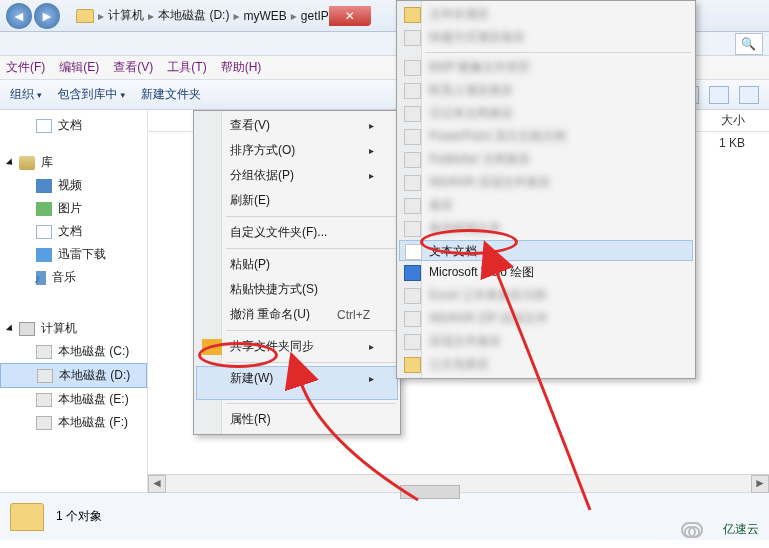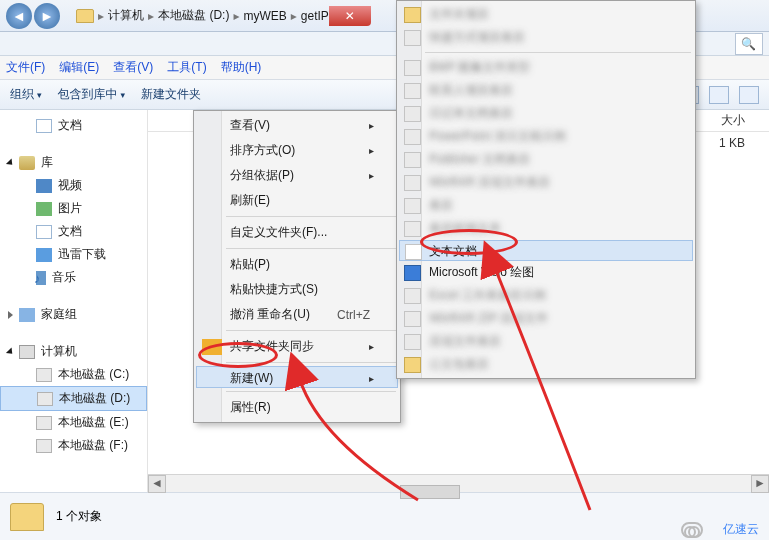--- a/index.html
+++ b/index.html
@@ -12,21 +12,21 @@
 .addr { margin-left:16px; display:flex; align-items:center; gap:4px; color:#1a1a1a; }
 .sep { color:#777; }
 .addr .folder-icon { width:18px; height:14px; background:#f4d47c; border:1px solid #c8a952; border-radius:2px 2px 0 0; }
 .searchbox { margin-left:auto; margin-right:6px; width:28px; height:22px; border:1px solid #b6c4d6; background:#fff; display:flex; align-items:center; justify-content:center; color:#6b8db5; }
 .winbtns { display:flex; }
 .winbtn { width:42px; height:20px; display:flex; align-items:center; justify-content:center; color:#333; }
 .winbtn.close { background:linear-gradient(#e98a8a,#c83a2f); color:#fff; border-radius:0 0 4px 0; }
 
 
 .menubar { height:24px; background:#f6f6f6; display:flex; align-items:center; padding:0 6px; gap:14px; border-bottom:1px solid #d7dde5; }
-.menubar span { color:#1d4ed8; }
+.menubar span { color:#701a75; }
 
 
 .toolbar { height:30px; background:linear-gradient(#f7fafd,#e7eef7); display:flex; align-items:center; padding:0 10px; gap:16px; border-bottom:1px solid #cdd7e2; color:#1a3f6e; }
 .tool-item { display:flex; align-items:center; gap:3px; }
 .drop-arrow { font-size:9px; color:#1a3f6e; }
 .tool-right { margin-left:auto; display:flex; align-items:center; gap:10px; }
 .tool-icon { width:20px; height:18px; border:1px solid #9db6d4; background:#e8f0fb; display:inline-block; }
 
 
 .main { display:flex; height:382px; }
@@ -56,21 +56,21 @@
 .col-header { height:22px; border-bottom:1px solid #e3e3e3; display:flex; align-items:center; padding-right:6px; }
 .col-label { margin-left:auto; padding:0 18px; color:#333; }
 .row { text-align:right; padding:4px 24px; color:#333; }
 
 
 .ctx1 { position:absolute; left:193px; top:110px; width:208px; background:#f4f4f4; border:1px solid #a0a0a0; box-shadow:3px 3px 6px rgba(0,0,0,.25); padding:2px; }
 .ctx1 .mi { padding:4px 24px 4px 34px; display:flex; align-items:center; position:relative; color:#1a1a1a; }
 .ctx1 .divider { height:1px; background:#d4d4d4; margin:3px 2px 3px 30px; }
 .ctx1 .iconcol { position:absolute; left:6px; width:20px; height:16px; }
 .sub-arrow { margin-left:auto; color:#333; font-size:10px; }
-.mi.sel { background:#d7e6f7; border:1px solid #a3c3e8; padding:3px 23px 0 33px; }
+.mi.sel { background:#d7e6f7; border:1px solid #a3c3e8; padding:3px 23px 12px 33px; }
 .kbd { position:absolute; right:28px; color:#555; }
 .ctx1 .leftbar { position:absolute; left:0; top:0; bottom:0; width:28px; background:#ecedef; border-right:1px solid #dcdcdc; }
 
 
 .ctx2 { position:absolute; left:396px; top:0; width:300px; background:#f4f4f4; border:1px solid #a0a0a0; box-shadow:3px 3px 6px rgba(0,0,0,.25); padding:2px; }
 .ctx2 .mi2 { padding:3px 6px 3px 30px; display:flex; align-items:center; gap:6px; position:relative; color:#1a1a1a; }
 .ctx2 .mi2.sel { background:#d7e6f7; border:1px solid #a3c3e8; padding:2px 5px 0 29px; }
 .ctx2 .ic { position:absolute; left:5px; width:17px; height:16px; background:#eaeaea; border:1px solid #c4c4c4; }
 .ctx2 .ic.folder { background:#f4d47c; border-color:#c8a952; }
 .ctx2 .ic.txt { background:#fff; }
@@ -89,21 +89,21 @@
 .hscroll { height:18px; border-top:1px solid #d4d4d4; background:#f1f1f1; display:flex; align-items:center; }
 .hscroll .btn { width:18px; height:18px; background:#e6e6e6; border:1px solid #c0c0c0; text-align:center; color:#666; }
 .hscroll .track { flex:1; position:relative; }
 .hscroll .thumb { position:absolute; left:40%; width:60px; height:14px; top:1px; background:#d9d9d9; border:1px solid #b8b8b8; }
 
 
 .status { height:48px; background:#f3f6fa; border-top:1px solid #d4dce6; display:flex; align-items:center; padding:0 10px; gap:12px; }
 .status .folder-big { width:34px; height:28px; background:#f4d47c; border:1px solid #c8a952; border-radius:3px 3px 0 0; }
 
 
-.watermark { position:absolute; right:10px; bottom:10px; display:flex; align-items:center; gap:20px; color:#3b82f6; font-size:14px; }
+.watermark { position:absolute; right:10px; bottom:10px; display:flex; align-items:center; gap:20px; color:#14532d; font-size:14px; }
 .wm-ic { width:22px; height:16px; border:2px solid #bbb; border-radius:10px; position:relative; }
 .wm-ic::before, .wm-ic::after { content:""; position:absolute; width:8px; height:8px; border:2px solid #bbb; border-radius:50%; top:2px; }
 .wm-ic::before { left:1px; }
 .wm-ic::after { right:1px; }
 </style>
 </head>
 <body>
 
 <div class="titlebar">
   <div class="nav-btn">◄</div>
@@ -180,25 +180,20 @@
       </div>
     <div class="tree-item lvl1">
         <span class="ico ico-dl"></span>
         <span>迅雷下载</span>
       </div>
     <div class="tree-item lvl1">
         <span class="ico ico-music"></span>
         <span>音乐</span>
       </div>
     <div style="height:14px"></div>
-    <div class="tree-item">
-        <span class="tri"></span>
-        <span class="ico ico-home"></span>
-        <span>家庭组</span>
-      </div>
     <div style="height:14px"></div>
     <div class="tree-item">
         <span class="tri open"></span>
         <span class="ico ico-pc"></span>
         <span>计算机</span>
       </div>
     <div class="tree-item lvl1">
         <span class="ico ico-disk"></span>
         <span>本地磁盘 (C:)</span>
       </div>

